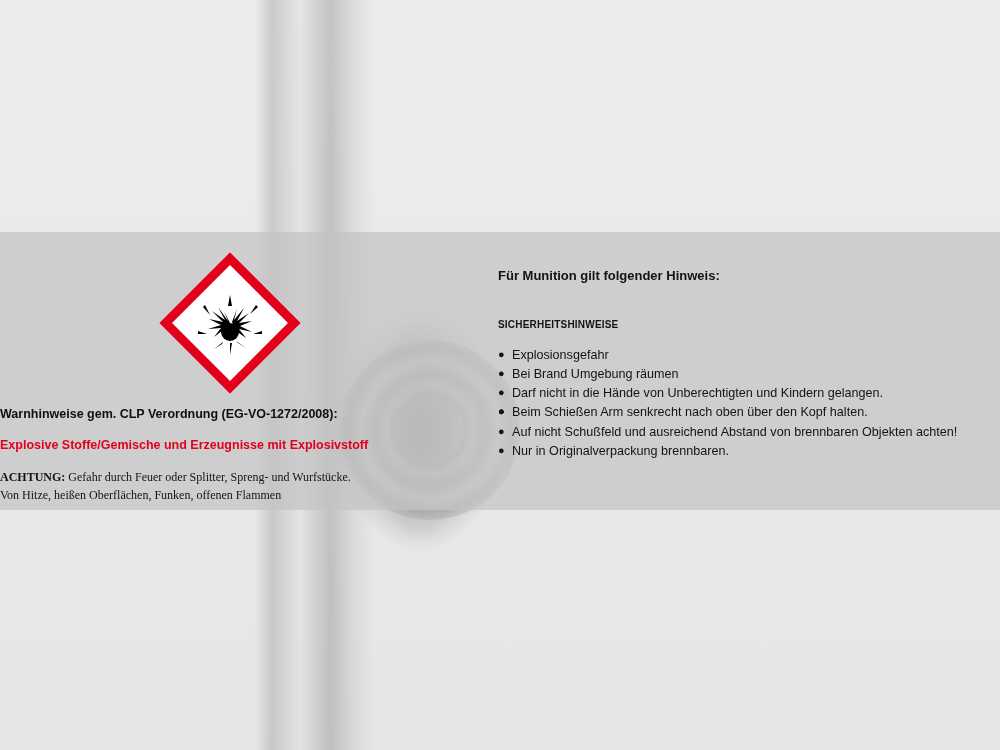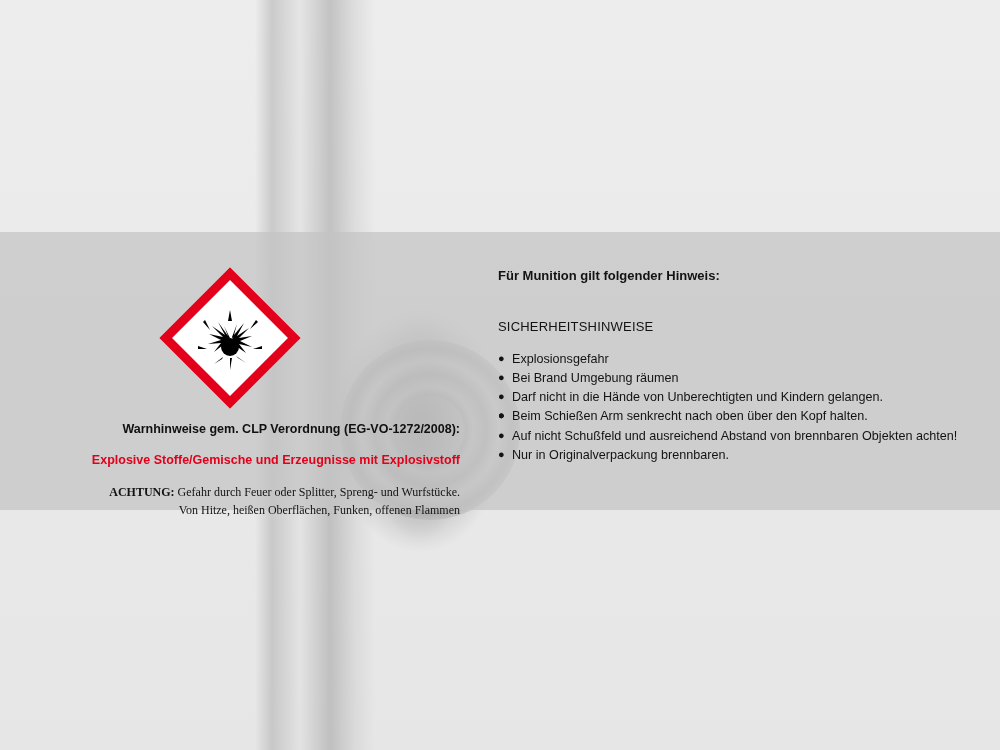--- a/index.html
+++ b/index.html
@@ -68,23 +68,23 @@
     top: 232px;
     width: 1000px;
     height: 278px;
     background: rgba(196,196,196,0.72);
   }
 
   
   .left-col {
     position: absolute;
     left: 0;
-    top: 260px;
+    top: 245px;
     width: 460px;
-    text-align: right;
+    text-align: left;
   }
 
   .ghs-pictogram {
     width: 128px;
     height: 128px;
     margin: 14px auto 0 auto;
     position: relative;
   }
   .ghs-diamond {
     position: absolute;
@@ -138,22 +138,22 @@
     top: 268px;
     width: 490px;
     color: #131313;
   }
   .right-heading {
     font-size: 13px;
     font-weight: bold;
     margin: 0 0 36px 0;
   }
   .right-subheading {
-    font-size: 13px;
-    font-weight: normal;
+    font-size: 10px;
+    font-weight: bold;
     letter-spacing: 0.2px;
     margin: 0 0 16px 0;
   }
   ul.safety-list {
     list-style: none;
     margin: 0;
     padding: 0;
     font-size: 12.6px;
     line-height: 1.52;
   }

